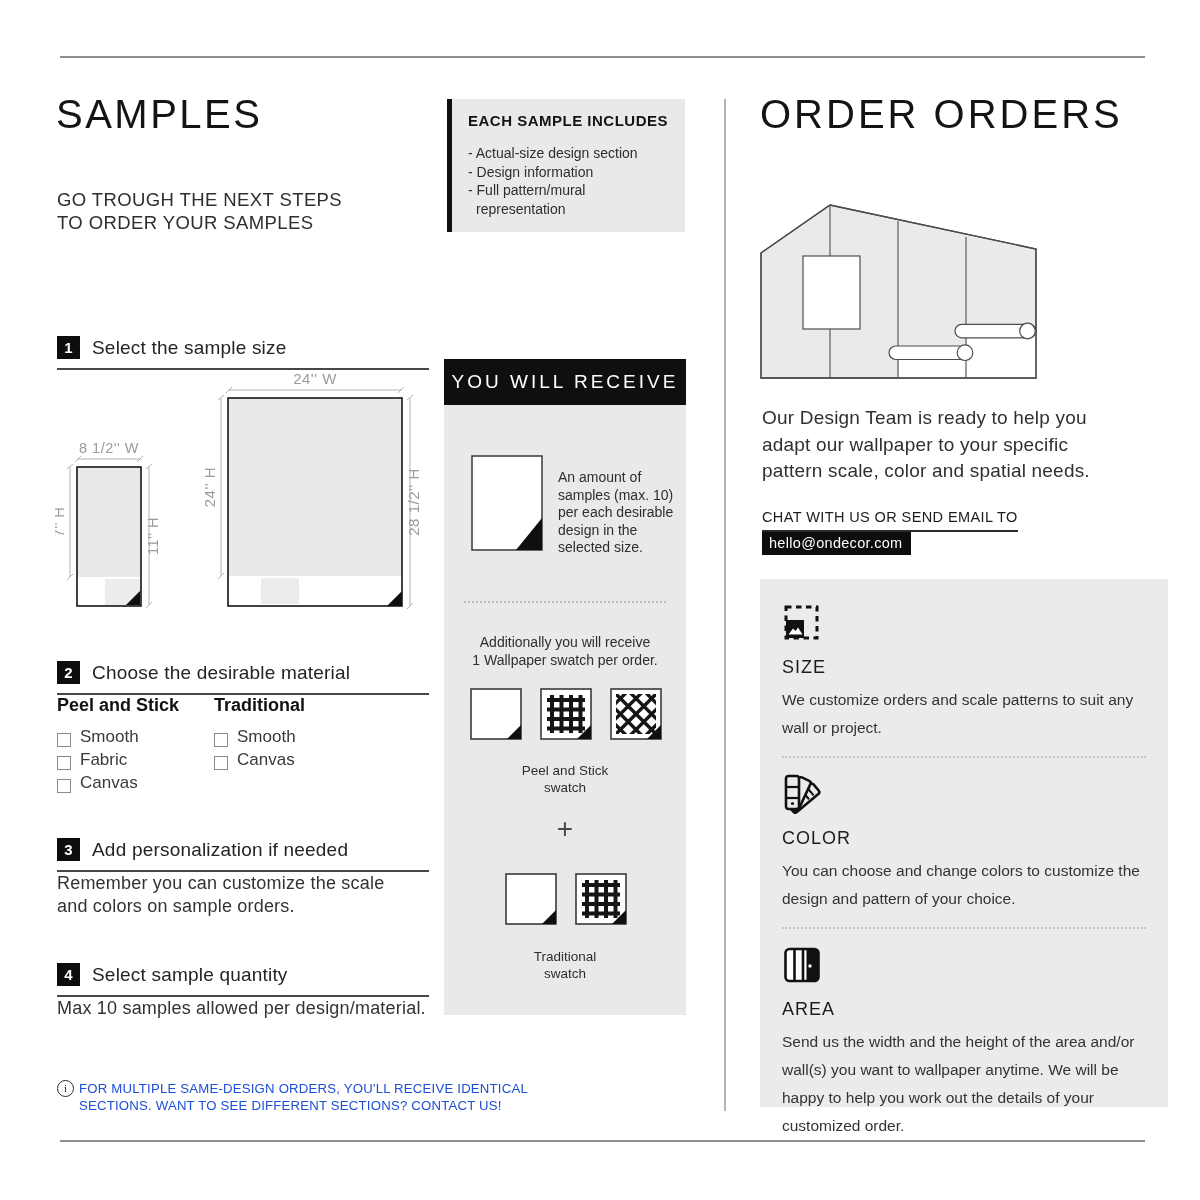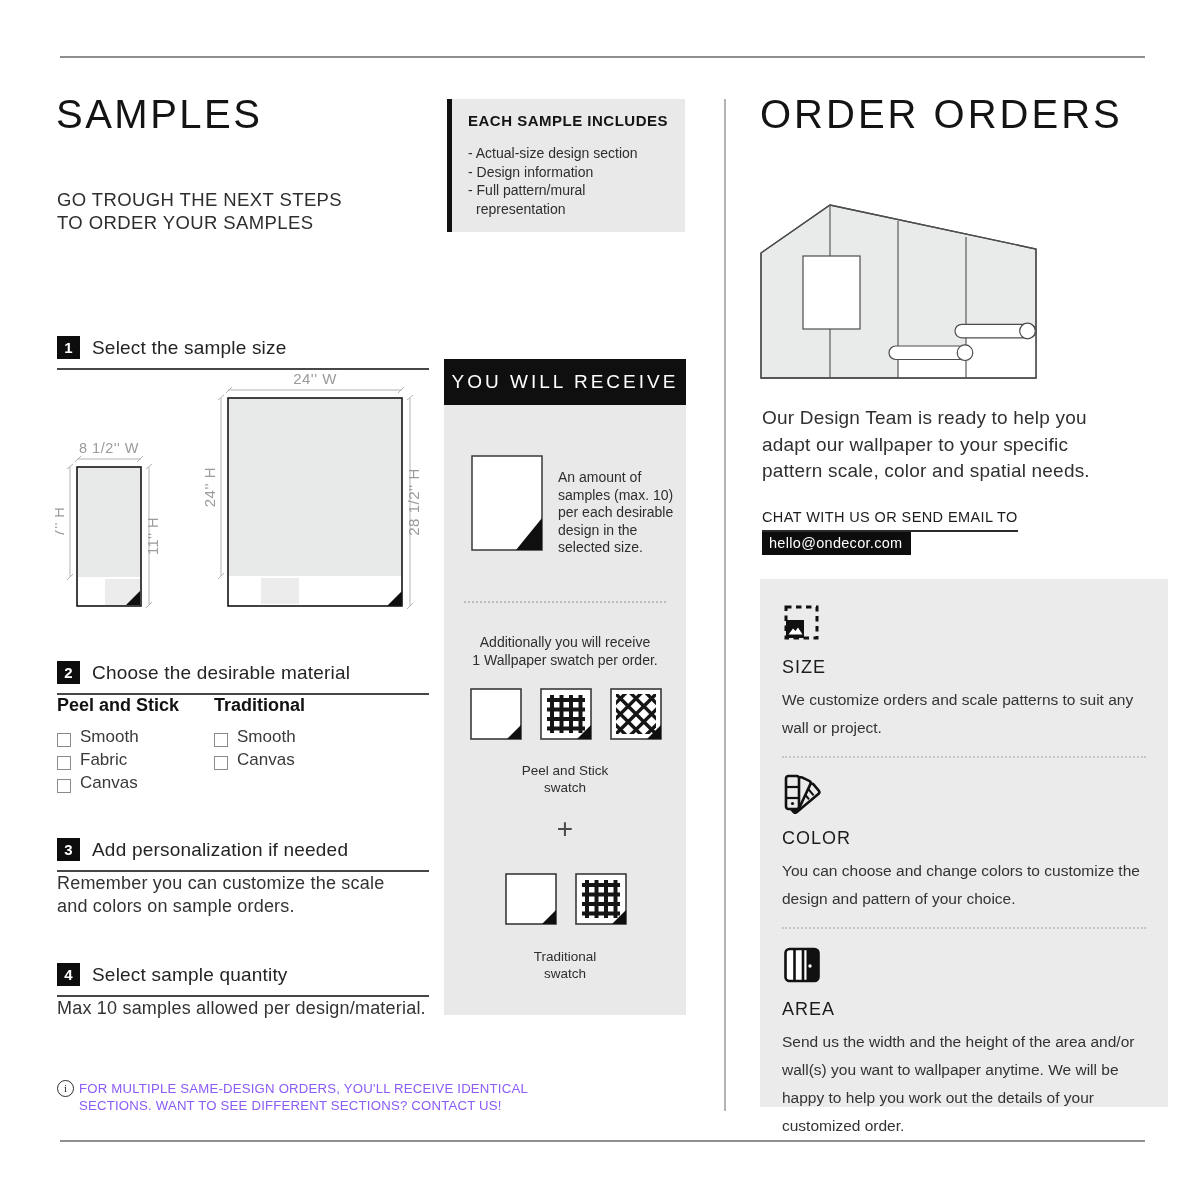--- a/index.html
+++ b/index.html
@@ -24,21 +24,21 @@
   .step-label{font-size:19px;color:#242424;letter-spacing:.2px;white-space:nowrap;}
 
   .body-text{font-size:18px;line-height:23px;color:#333;letter-spacing:.2px;}
 
   
   .mat-title{font-size:18px;font-weight:700;color:#111;margin-bottom:8px;}
   .opt{display:flex;align-items:flex-end;height:23px;font-size:17px;color:#3a3a3a;}
   .cb{display:inline-block;width:12px;height:12px;border:1.5px solid #8a8a8a;margin-right:9px;flex:0 0 auto;background:#fff;}
 
   
-  .footnote{font-size:13.2px;line-height:17px;color:#8b5cf6;letter-spacing:.2px;}
+  .footnote{font-size:13.2px;line-height:17px;color:#1d4ed8;letter-spacing:.2px;}
   .info-circle{position:absolute;width:15px;height:15px;border:1.3px solid #2c2c2c;border-radius:50%;
                font-size:11px;line-height:15px;text-align:center;color:#2c2c2c;font-family:"Liberation Serif",serif;}
 
   
   .receive-banner{left:444px;top:359px;width:242px;height:46px;background:#0f0f0f;color:#fff;
                   font-size:19px;letter-spacing:3px;display:flex;align-items:center;justify-content:center;white-space:nowrap;}
   .receive-panel{left:444px;top:405px;width:242px;height:610px;background:#e9e9e9;}
   .dotted-div{border:none;border-top:2px dotted #bdbdbd;margin:0;}
   .mid-text{font-size:14px;line-height:17.5px;color:#2e2e2e;}
   .mid-center{text-align:center;}

